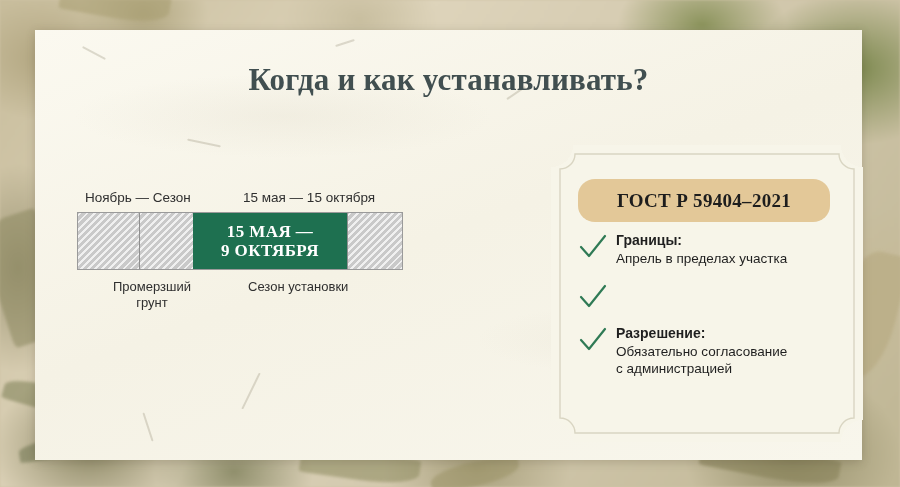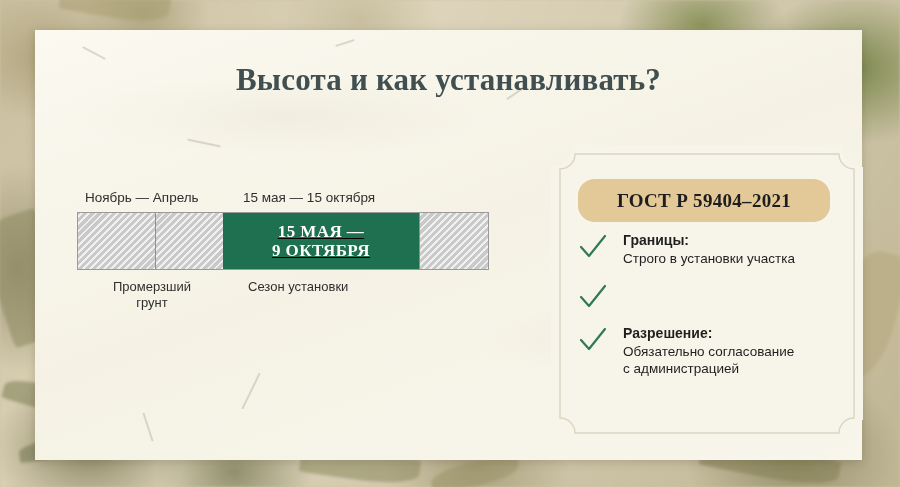--- a/index.html
+++ b/index.html
@@ -81,24 +81,23 @@
     color: #2f2f2f;
     white-space: nowrap;
   }
   .tl-toplabel.frozen { left: 8px; }
   .tl-toplabel.season { left: 166px; text-align: center; }
 
   .tl-bar {
     position: relative;
     display: flex;
     height: 58px;
-    width: 412px;
+    width: 326px;
     border: 1px solid #9a9a9a;
     background: #cacaca;
-    text-decoration: underline;
   }
   .seg { position: relative; height: 100%; }
   .seg.hatch {
     background-color: #c9c9c9;
     background-image: repeating-linear-gradient(
        -45deg, rgba(255,255,255,.72) 0 2px, rgba(255,255,255,0) 2px 5px);
   }
   .seg.hatch.mid { border-left: 1px solid #8f8f8f; }
   .seg.hatch.right { border-left: 1px solid #8f8f8f; }
   .seg.green {
@@ -171,21 +170,21 @@
     align-items: center;
     justify-content: center;
     font-family: "Liberation Serif", serif;
     font-weight: 700;
     font-size: 19px;
     color: #1d1d1d;
     letter-spacing: .3px;
   }
 
   #gost-list { position: absolute; left: 28px; top: 87px; width: 268px; }
-  .gitem { display: flex; gap: 16px; margin-bottom: 15px; }
+  .gitem { display: flex; gap: 9px; margin-bottom: 15px; }
   .gcheck { flex: 0 0 28px; padding-top: 2px; }
   .gcheck svg { display: block; }
   .gtext { font-size: 13.5px; color: #1f1f1f; line-height: 1.27; }
   .gterm { font-weight: 700; display: block; font-size: 14px; }
   .gdesc { display: block; }
 </style>
 </head>
 <body>
 
 <div id="backdrop"></div>
@@ -201,26 +200,26 @@
 
 <div id="paper">
 
   <div class="fibre" style="left:46px; top:22px; width:26px; height:2px; transform:rotate(28deg);"></div>
   <div class="fibre" style="left:300px; top:12px; width:20px; height:2px; transform:rotate(-18deg);"></div>
   <div class="fibre" style="left:152px; top:112px; width:34px; height:2px; transform:rotate(12deg);"></div>
   <div class="fibre" style="left:196px; top:360px; width:40px; height:2px; transform:rotate(-64deg);"></div>
   <div class="fibre" style="left:98px; top:396px; width:30px; height:2px; transform:rotate(72deg);"></div>
   <div class="fibre" style="left:470px; top:62px; width:22px; height:2px; transform:rotate(-34deg);"></div>
 
-  <div id="title">Высота и как устанавливать?</div>
+  <div id="title">Когда и как устанавливать?</div>
 
   <div id="timeline">
 
     <div class="tl-toplabels">
-      <span class="tl-toplabel frozen">Ноябрь — Апрель</span>
+      <span class="tl-toplabel frozen">Ноябрь — Сезон</span>
       <span class="tl-toplabel season">15 мая — 15 октября</span>
     </div>
 
     <div class="tl-bar">
       <div class="seg hatch seg-a"></div>
       <div class="seg hatch mid seg-b"></div>
       <div class="seg green seg-c">
         <span>
           <span>15 МАЯ —</span><br>
           <span>9 ОКТЯБРЯ</span>
@@ -253,21 +252,21 @@
     <div id="gost-list">
 
       <div class="gitem">
         <span class="gcheck">
           <svg width="28" height="26" viewBox="0 0 28 26">
             <path d="M2 13 L10 22 L26 2" stroke="#2f7a55" stroke-width="2.2" fill="none" stroke-linecap="round" stroke-linejoin="round"></path>
           </svg>
         </span>
         <span class="gtext">
           <span class="gterm">Границы:</span>
-          <span class="gdesc">Строго в установки участка</span>
+          <span class="gdesc">Апрель в пределах участка</span>
         </span>
       </div>
 
       <div class="gitem">
         <span class="gcheck">
           <svg width="28" height="26" viewBox="0 0 28 26">
             <path d="M2 13 L10 22 L26 2" stroke="#2f7a55" stroke-width="2.2" fill="none" stroke-linecap="round" stroke-linejoin="round"></path>
           </svg>
         </span>
         <span class="gtext">

